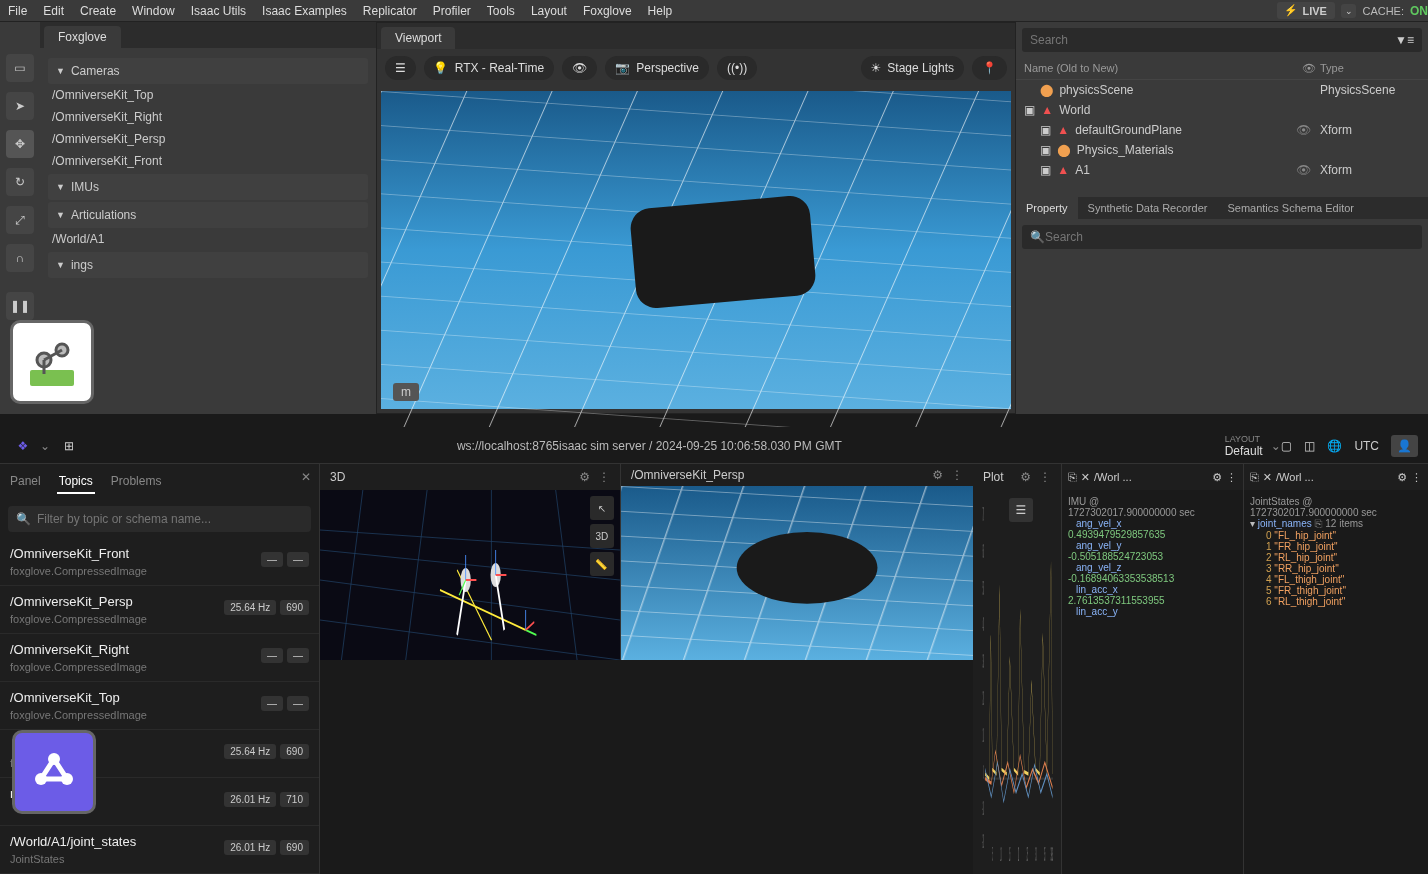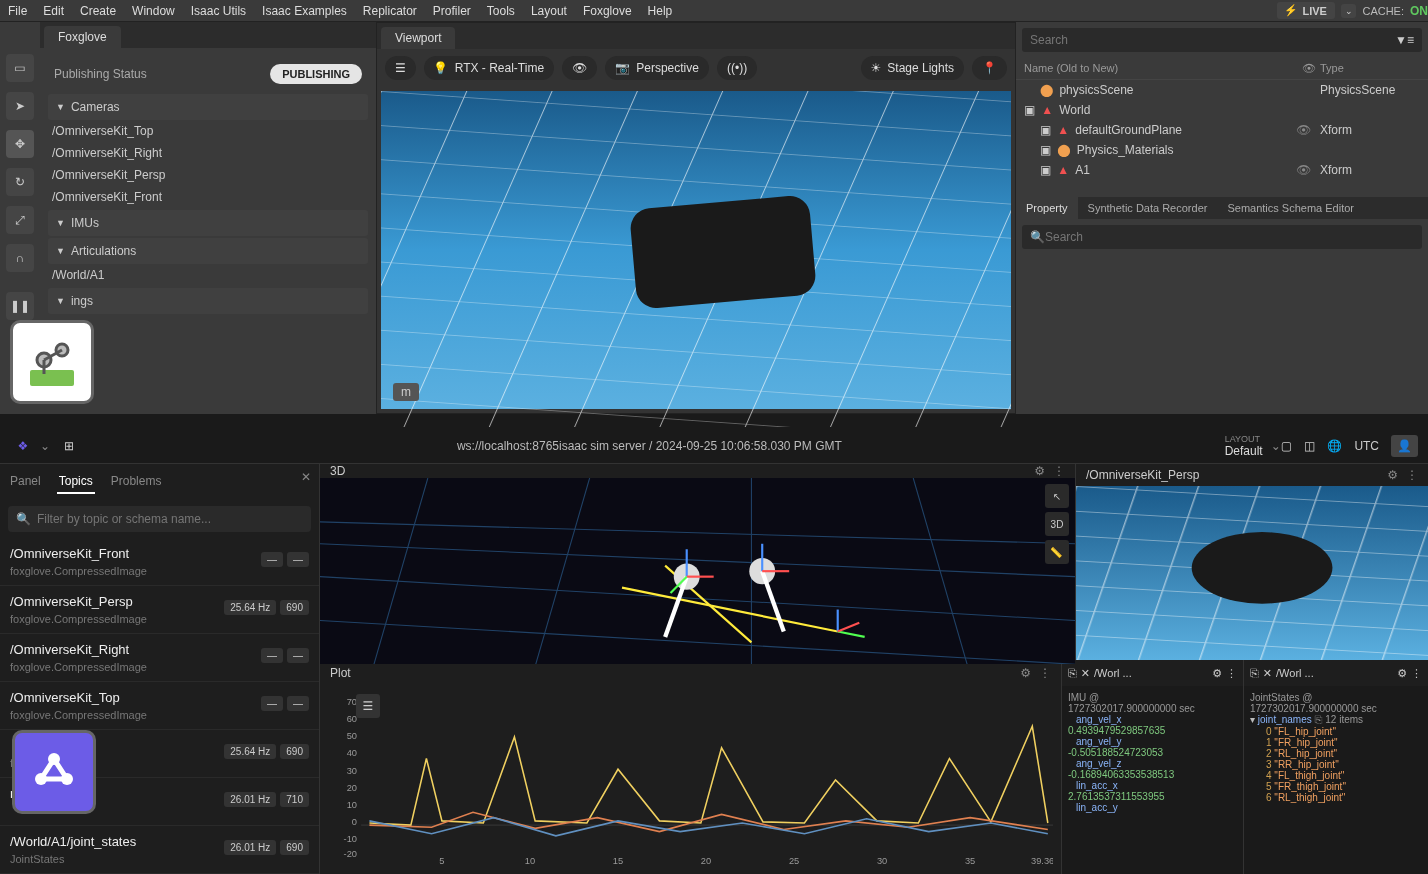--- a/index.html
+++ b/index.html
@@ -57,21 +57,21 @@
 .fg-tabs{display:flex;padding:6px 8px;gap:14px;font-size:12px}
 .fg-tab{color:#888;padding:4px 2px}
 .fg-tab.active{color:#fff;border-bottom:2px solid #fff}
 .fg-search{margin:6px 8px;background:#2a2a2a;padding:6px 8px;border-radius:4px;display:flex;align-items:center;gap:6px}
 .fg-search input{background:transparent;border:none;color:#ccc;outline:none;flex:1;font-size:12px}
 .topic-item{padding:8px 10px;border-bottom:1px solid #2a2a2a}
 .topic-name{font-size:13px;color:#eee}
 .topic-type{font-size:11px;color:#777;margin-top:4px}
 .topic-right{float:right;display:flex;gap:4px;margin-top:6px}
 .hz-badge{background:#333;padding:2px 6px;border-radius:3px;font-size:10px;color:#ccc}
-.fg-main{flex:1;display:flex;flex-direction:column}
+.fg-main{flex:1;display:flex;flex-direction:row}
 .fg-panels-row{display:flex;height:196px}
 .fg-3d-panel{flex:1;background:#0a0a0a;display:flex;flex-direction:column;border-right:1px solid #333}
 .panel-header{height:26px;display:flex;align-items:center;padding:0 10px;background:#1e1e1e;font-size:12px;color:#ccc}
 .panel-header-right{margin-left:auto;display:flex;gap:8px;color:#888}
 .fg-3d-view{flex:1;background:#0a0a14;position:relative}
 .fg-3d-tools{position:absolute;right:6px;top:6px;display:flex;flex-direction:column;gap:4px}
 .fg-3d-tool{width:24px;height:24px;background:#2a2a2a;border-radius:3px;display:flex;align-items:center;justify-content:center;font-size:10px;color:#ccc}
 .fg-image-panel{width:352px;background:#1a1a1a;display:flex;flex-direction:column}
 .fg-image-view{flex:1;background:linear-gradient(180deg,#1a5a8a,#5bb0e0);position:relative}
 .fg-bottom-row{flex:1;display:flex}
@@ -124,24 +124,20 @@
     <div class="tool-btn">⤢</div>
     <div class="tool-btn">∩</div>
     <div class="tool-btn" style="margin-top:10px">❚❚</div>
   </div>
 
   <div class="foxglove-panel">
     <div class="tab-bar">
         <div class="tab">Foxglove</div>
       </div>
     <div class="panel-body">
-      <div class="status-row">
-        <span class="status-label">Publishing Status</span>
-        <span class="publishing-badge">PUBLISHING</span>
-      </div>
       <div class="section-header">
           <span>Cameras</span>
         </div>
       <div class="tree-item">/OmniverseKit_Top</div>
       <div class="tree-item">/OmniverseKit_Right</div>
       <div class="tree-item">/OmniverseKit_Persp</div>
       <div class="tree-item">/OmniverseKit_Front</div>
       <div class="section-header">
           <span>IMUs</span>
         </div>

